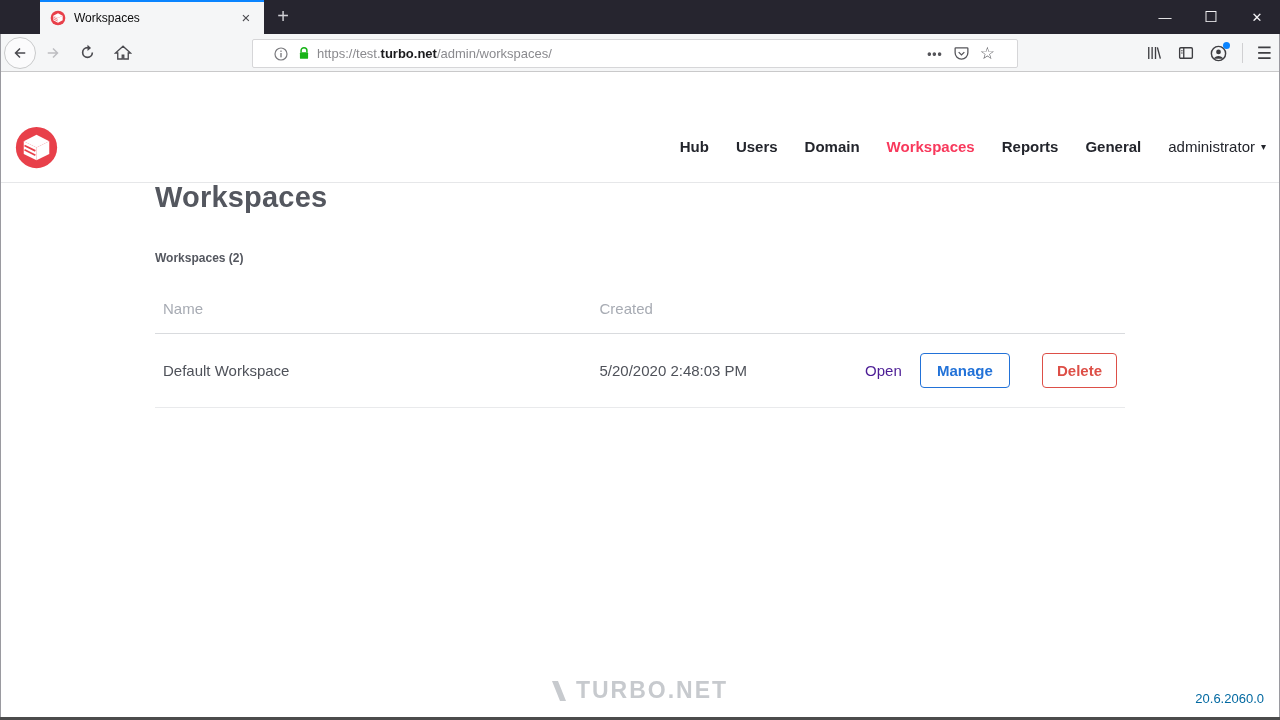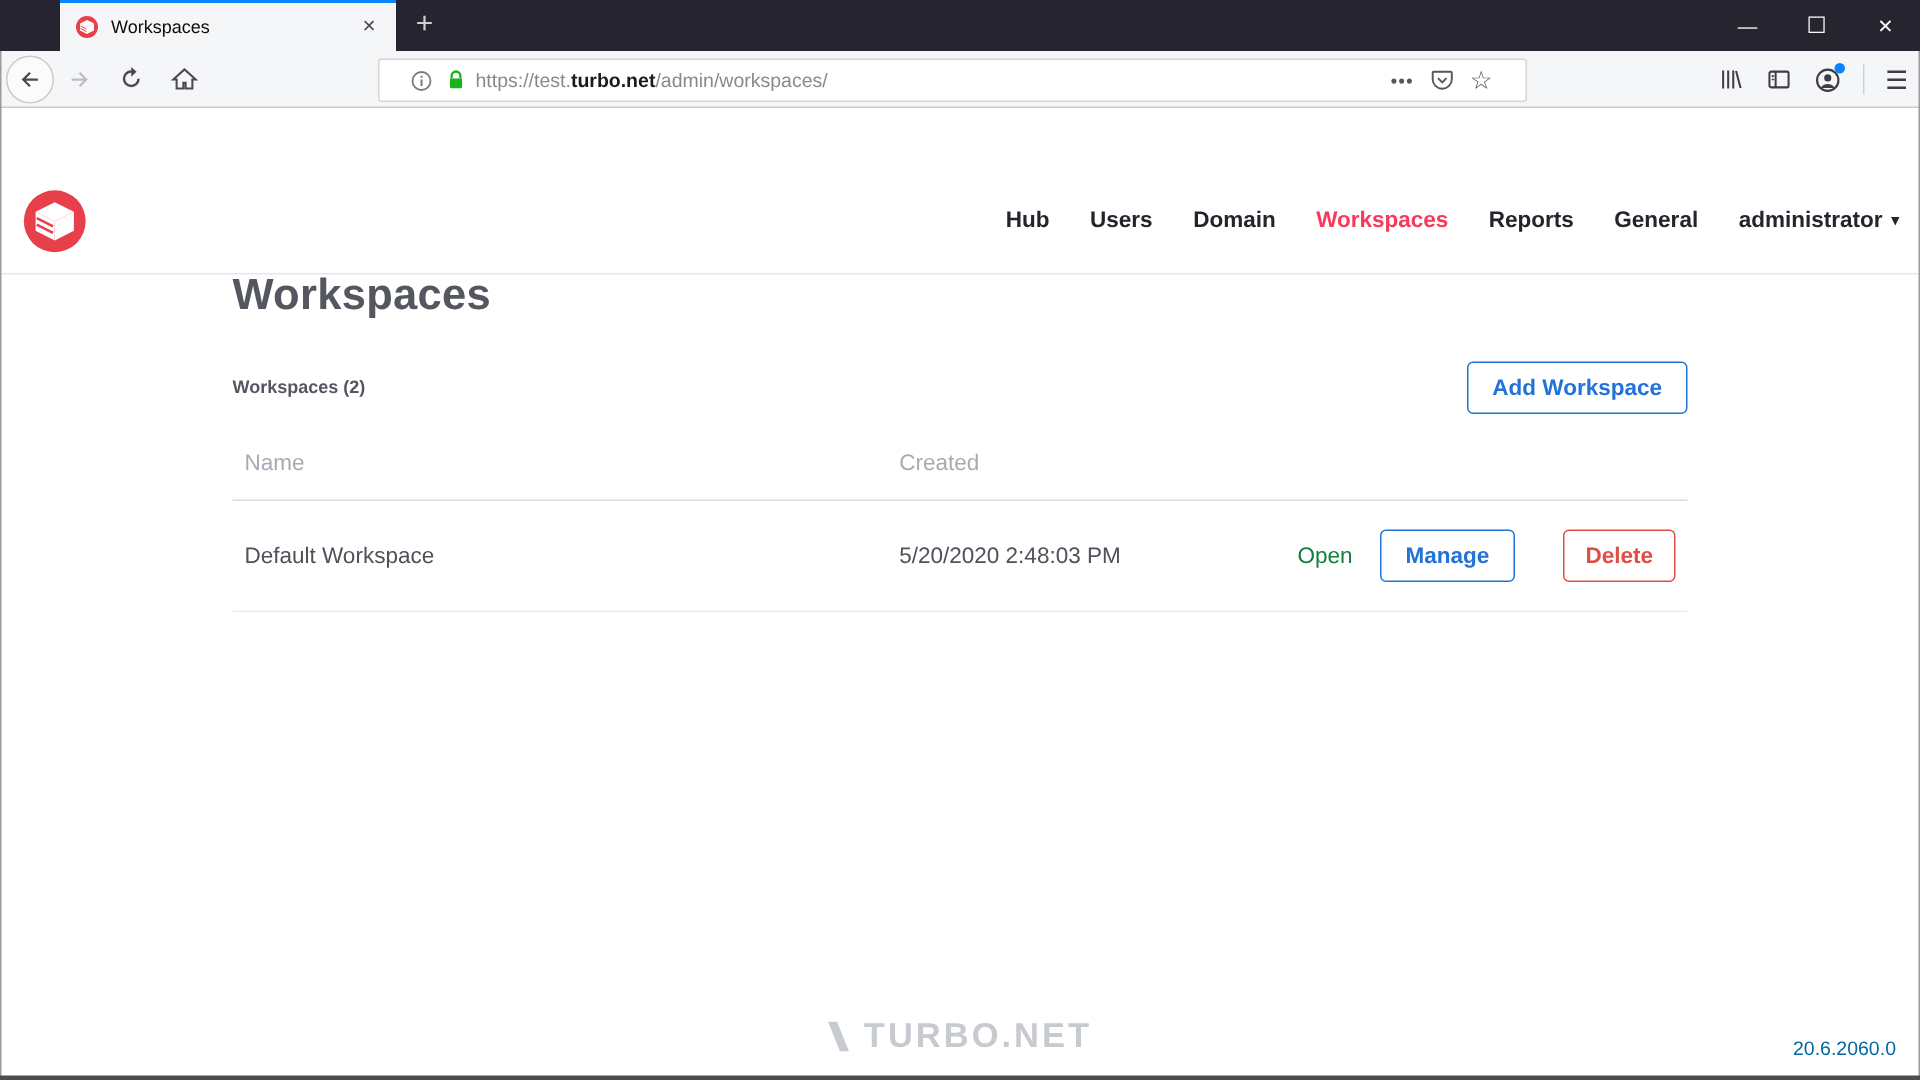--- a/index.html
+++ b/index.html
@@ -35,40 +35,40 @@
   .tb-divider { width:1px; height:20px; background:#d0d0d2; }
   .hamburger { font-size:17px; color:#3e3e42; }
 
   
   .site-nav { position:absolute; left:0; top:73px; width:1280px; height:72px; background:#fff;
               border-bottom:1px solid #e6e7e9;margin-top:38px; }
   .logo { position:absolute; left:14px; top:14px; width:45px; height:45px; }
   .nav-links { position:absolute; right:14px; top:0; height:71px; display:flex; align-items:center; gap:27px; }
   .nav-link { font-size:15px; font-weight:700; color:#23252c; cursor:pointer; }
   .nav-link.active { color:#f8395c; }
-  .user-menu { font-size:15px; font-weight:700; color:#23252c; display:flex; align-items:center; gap:6px; cursor:pointer; }
+  .user-menu { font-size:15px; font-weight:400; color:#23252c; display:flex; align-items:center; gap:6px; cursor:pointer; }
   .caret { font-size:10px; color:#23252c; }
 
   
   .content { position:absolute; left:155px; top:145px; width:970px; }
   .page-title { margin-top:36px; font-size:29px; font-weight:700; color:#54575f; letter-spacing:0.2px; }
   .list-header { margin-top:26px; display:flex; align-items:center; justify-content:space-between; height:36px; }
   .list-label { font-size:12px; font-weight:700; color:#54575f; }
   .btn { display:inline-block; background:#fff; border-radius:4px; font-size:15px; font-weight:700;
          text-align:center; cursor:pointer; }
   .btn-primary { border:1px solid #2272d8; color:#2272d8; padding:8px 16px; }
   .btn-danger  { border:1px solid #dd4f47; color:#dd4f47; padding:8px 14px; }
 
   table.ws { width:100%; border-collapse:collapse; margin-top:10px; }
   table.ws th { text-align:left; font-size:15px; font-weight:400; color:#a7abb3; padding:14px 8px 16px 8px;
                 border-bottom:1px solid #d9dbde; }
   table.ws td { font-size:15px; color:#4f525a; padding:0 8px; height:74px; border-bottom:1px solid #e9eaec; }
   th.col-name, td.cell-name { width:45%; }
   td.cell-actions { text-align:right; white-space:nowrap; }
-  .open-link { color:#15803d; font-size:15px; margin-right:14px; cursor:pointer;margin-top:18px; }
+  .open-link { color:#4c1d95; font-size:15px; margin-right:14px; cursor:pointer;margin-top:18px; }
   td .btn-primary { margin-right:28px; }
 
   
   .footer-brand { position:absolute; left:0; bottom:16px; width:1280px; text-align:center;
                   color:#c7cace; font-size:23px; font-weight:700; letter-spacing:2px; }
   .footer-brand svg { vertical-align:-3px; margin-right:10px; }
   .footer-version { position:absolute; right:16px; bottom:14px; font-size:13px; color:#0369a1; }
 
   .bottom-strip { position:absolute; left:0; bottom:0; width:1280px; height:3px; background:#4c4c4c; }
   .right-edge { position:absolute; right:0; top:34px; width:1px; height:686px; background:#9a9aa0; }
@@ -206,21 +206,20 @@
       <span class="caret">▾</span>
     </span>
   </div>
 </div>
 
 <div class="content">
   <div class="page-title">Workspaces</div>
 
   <div class="list-header">
     <span class="list-label">Workspaces (2)</span>
-    <span class="btn btn-primary">Add Workspace</span>
   </div>
 
   <table class="ws">
     <thead>
       <tr>
         <th class="col-name">Name</th>
         <th>Created</th>
         <th></th>
       </tr>
     </thead>

